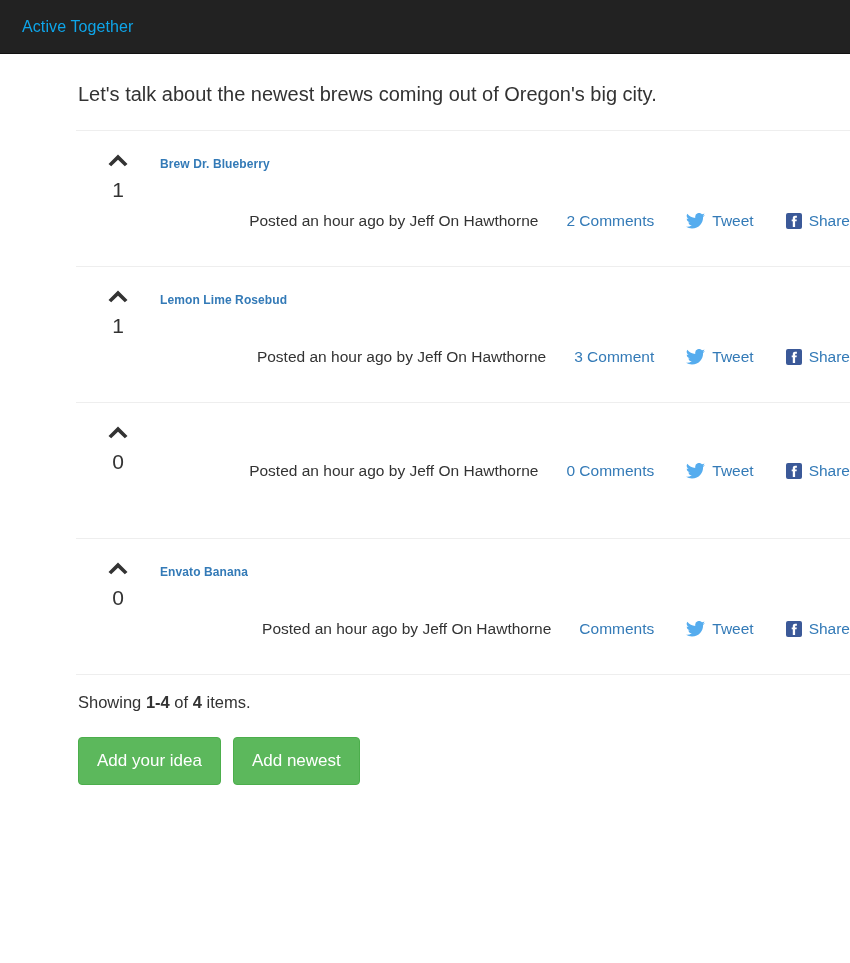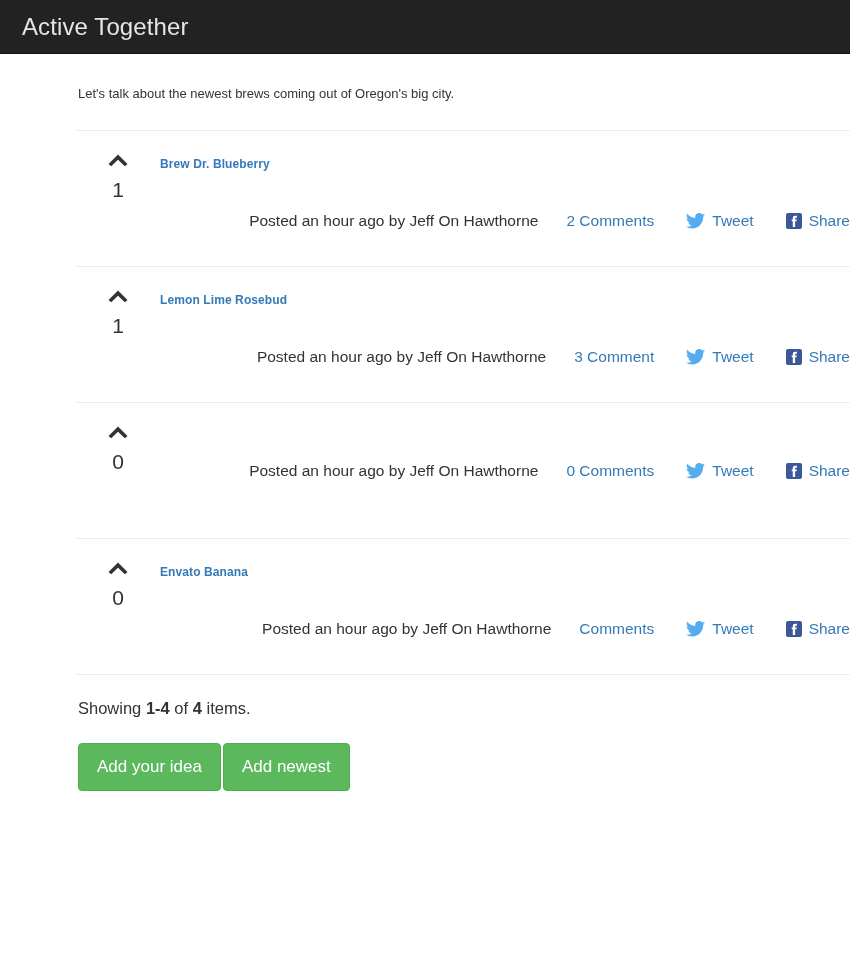--- a/index.html
+++ b/index.html
@@ -19,22 +19,22 @@
   
   .navbar {
     height: 54px;
     background: #222222;
     display: flex;
     align-items: center;
     padding: 0 0 0 22px;
     border-bottom: 1px solid #111;
   }
   .navbar-brand {
-    color: #e5e5e5;
-    font-size: 24px;
+    color: #0ea5e9;
+    font-size: 16px;
     line-height: 20px;
     letter-spacing: .1px;
     font-weight: 400;
   }
 
   
   .container {
     width: 774px;
     margin: 0 0 0 76px;
     padding: 0;
@@ -55,21 +55,21 @@
     color: #337ab7;
     text-decoration: none;
   }
   .breadcrumb .sep {
     color: #cccccc;
     margin-left: 9px;
   }
 
   
   .intro {
-    font-size: 13px;
+    font-size: 20px;
     line-height: 24px;
     color: #333333;
     margin: 28px 0 0 0;
     padding: 0 2px;
   }
 
   
   .idea-list {
     margin-top: 24px;
   }
@@ -143,33 +143,33 @@
   .meta-link .glyph {
     display: inline-flex;
     align-items: center;
     margin-right: 7px;
   }
   .meta-link .glyph svg { display: block; }
 
   
   .list-footer {
     border-top: 1px solid #eeeeee;
-    padding-top: 22px;
+    padding-top: 16px;
   }
   .summary {
     font-size: 16.5px;
     line-height: 22px;
     color: #333333;
     margin: 0 0 0 2px;
   }
   .summary b { font-weight: bold; }
   .actions {
     margin-top: 24px;
     display: flex;
-    gap: 2px;
+    gap: 12px;
     padding-left: 2px;
   }
   .btn {
     background: #5cb85c;
     border: 1px solid #4cae4c;
     border-radius: 4px;
     color: #ffffff;
     font-size: 17px;
     line-height: 20px;
     padding: 13px 18px;

